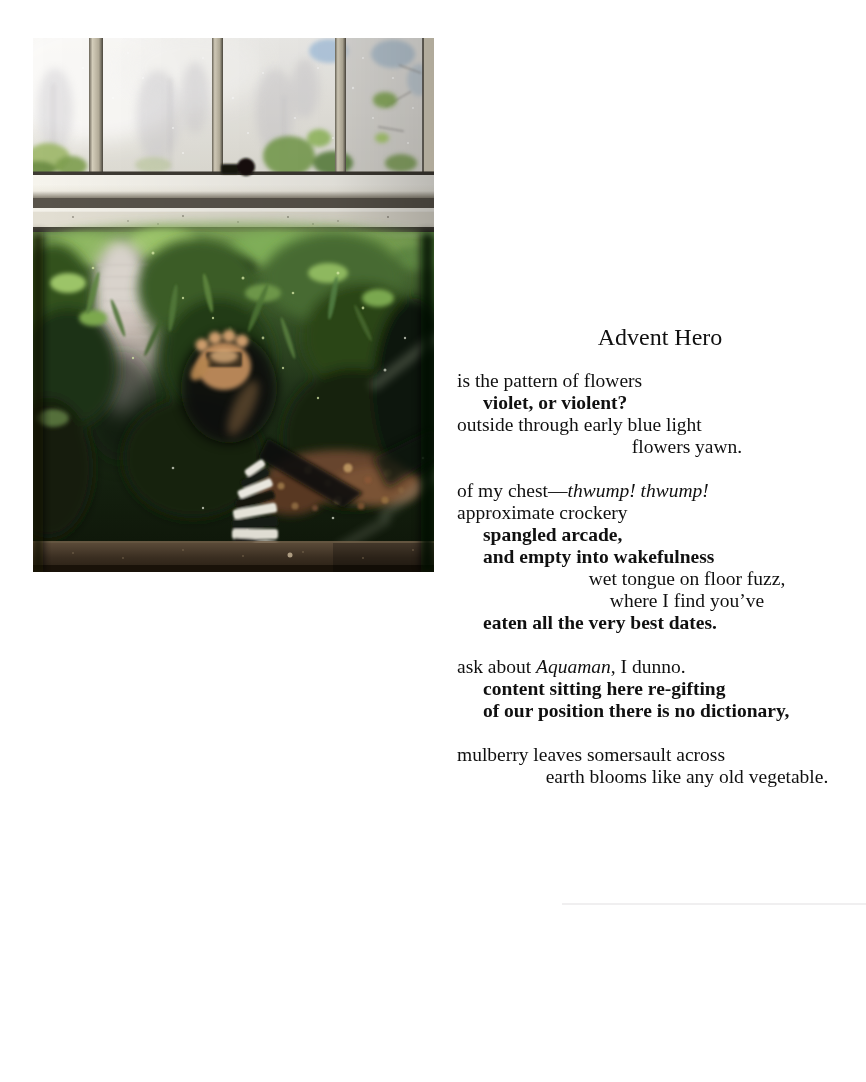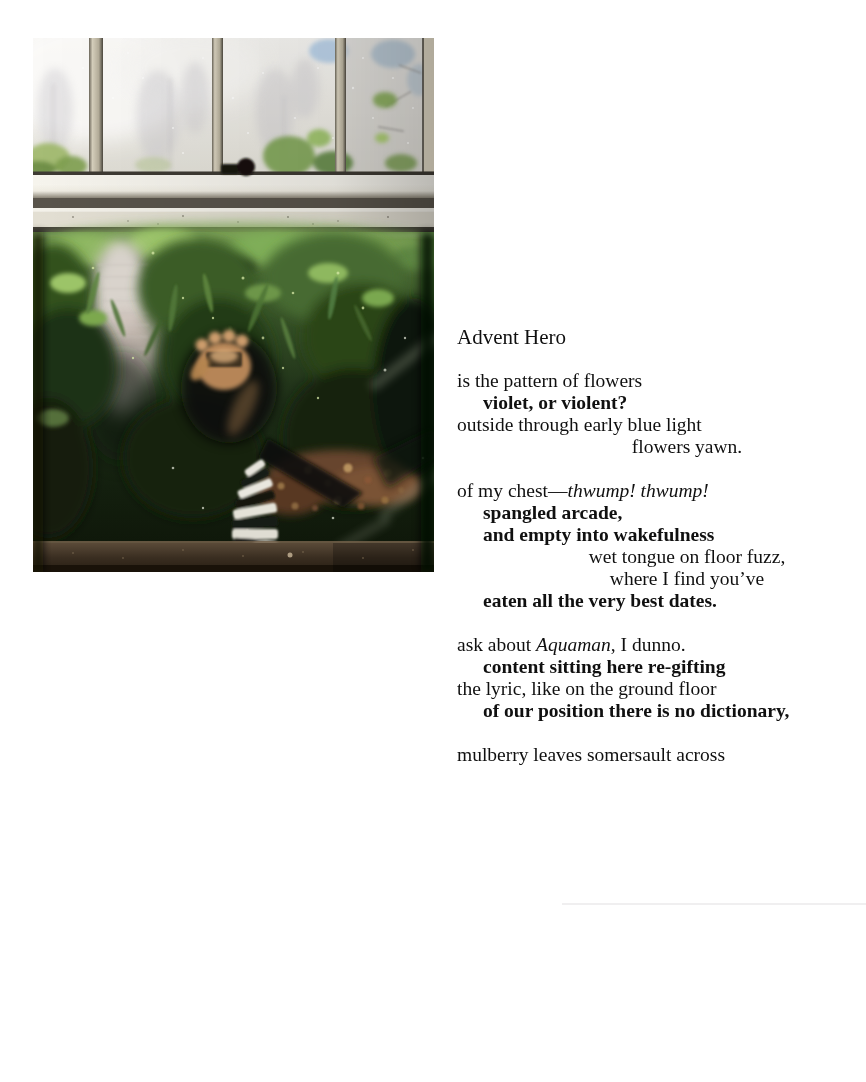--- a/index.html
+++ b/index.html
@@ -11,21 +11,21 @@
   .photo{
     position:absolute;left:33px;top:38px;width:401px;height:534px;margin:0;
   }
   .photo svg{display:block;width:401px;height:534px;}
   .poem{
     position:absolute;left:457px;top:326px;width:406px;
     color:var(--text-color,#101010);
     font-size:19.5px;line-height:22px;
   }
   .poem h1{
-    font-size:21px;line-height:22px;font-weight:normal;margin:0 0 22px 0;
+    font-size:24px;line-height:22px;font-weight:normal;margin:0 0 22px 0;text-align:center;
   }
   .stanza{margin:0 0 22px 0;}
   .line{white-space:nowrap;}
   .line.i0{padding-left:0;}
   .line.i1{padding-left:26px;font-weight:bold;}
   .line.i2{padding-left:54px;text-align:center;}
   .line em{}
   .divider{
     position:absolute;left:562px;top:903px;width:304px;height:2px;
     background:var(--divider-color,#f0eff0);
@@ -366,31 +366,32 @@
   <h1>Advent Hero</h1>
   <div id="poem-body">
       <div class="stanza">
         <div class="line i0"><span>is the pattern of flowers</span></div>
         <div class="line i1"><span>violet, or violent?</span></div>
         <div class="line i0"><span>outside through early blue light</span></div>
         <div class="line i2"><span>flowers yawn.</span></div>
       </div>
       <div class="stanza">
         <div class="line i0"><span>of my chest—</span><em>thwump! thwump!</em></div>
+        <div class="line i0"><span>approximate crockery</span></div>
         <div class="line i1"><span>spangled arcade,</span></div>
         <div class="line i1"><span>and empty into wakefulness</span></div>
         <div class="line i2"><span>wet tongue on floor fuzz,</span></div>
         <div class="line i2"><span>where I find you’ve</span></div>
         <div class="line i1"><span>eaten all the very best dates.</span></div>
       </div>
       <div class="stanza">
         <div class="line i0"><span>ask about </span><em>Aquaman</em><span>, I dunno.</span></div>
         <div class="line i1"><span>content sitting here re-gifting</span></div>
-        <div class="line i0"><span>the lyric, like on the ground floor</span></div>
         <div class="line i1"><span>of our position there is no dictionary,</span></div>
       </div>
       <div class="stanza">
         <div class="line i0"><span>mulberry leaves somersault across</span></div>
+        <div class="line i2"><span>earth blooms like any old vegetable.</span></div>
       </div>
     </div>
 </main>
 
 <div class="divider"></div>
 
 </body></html>

